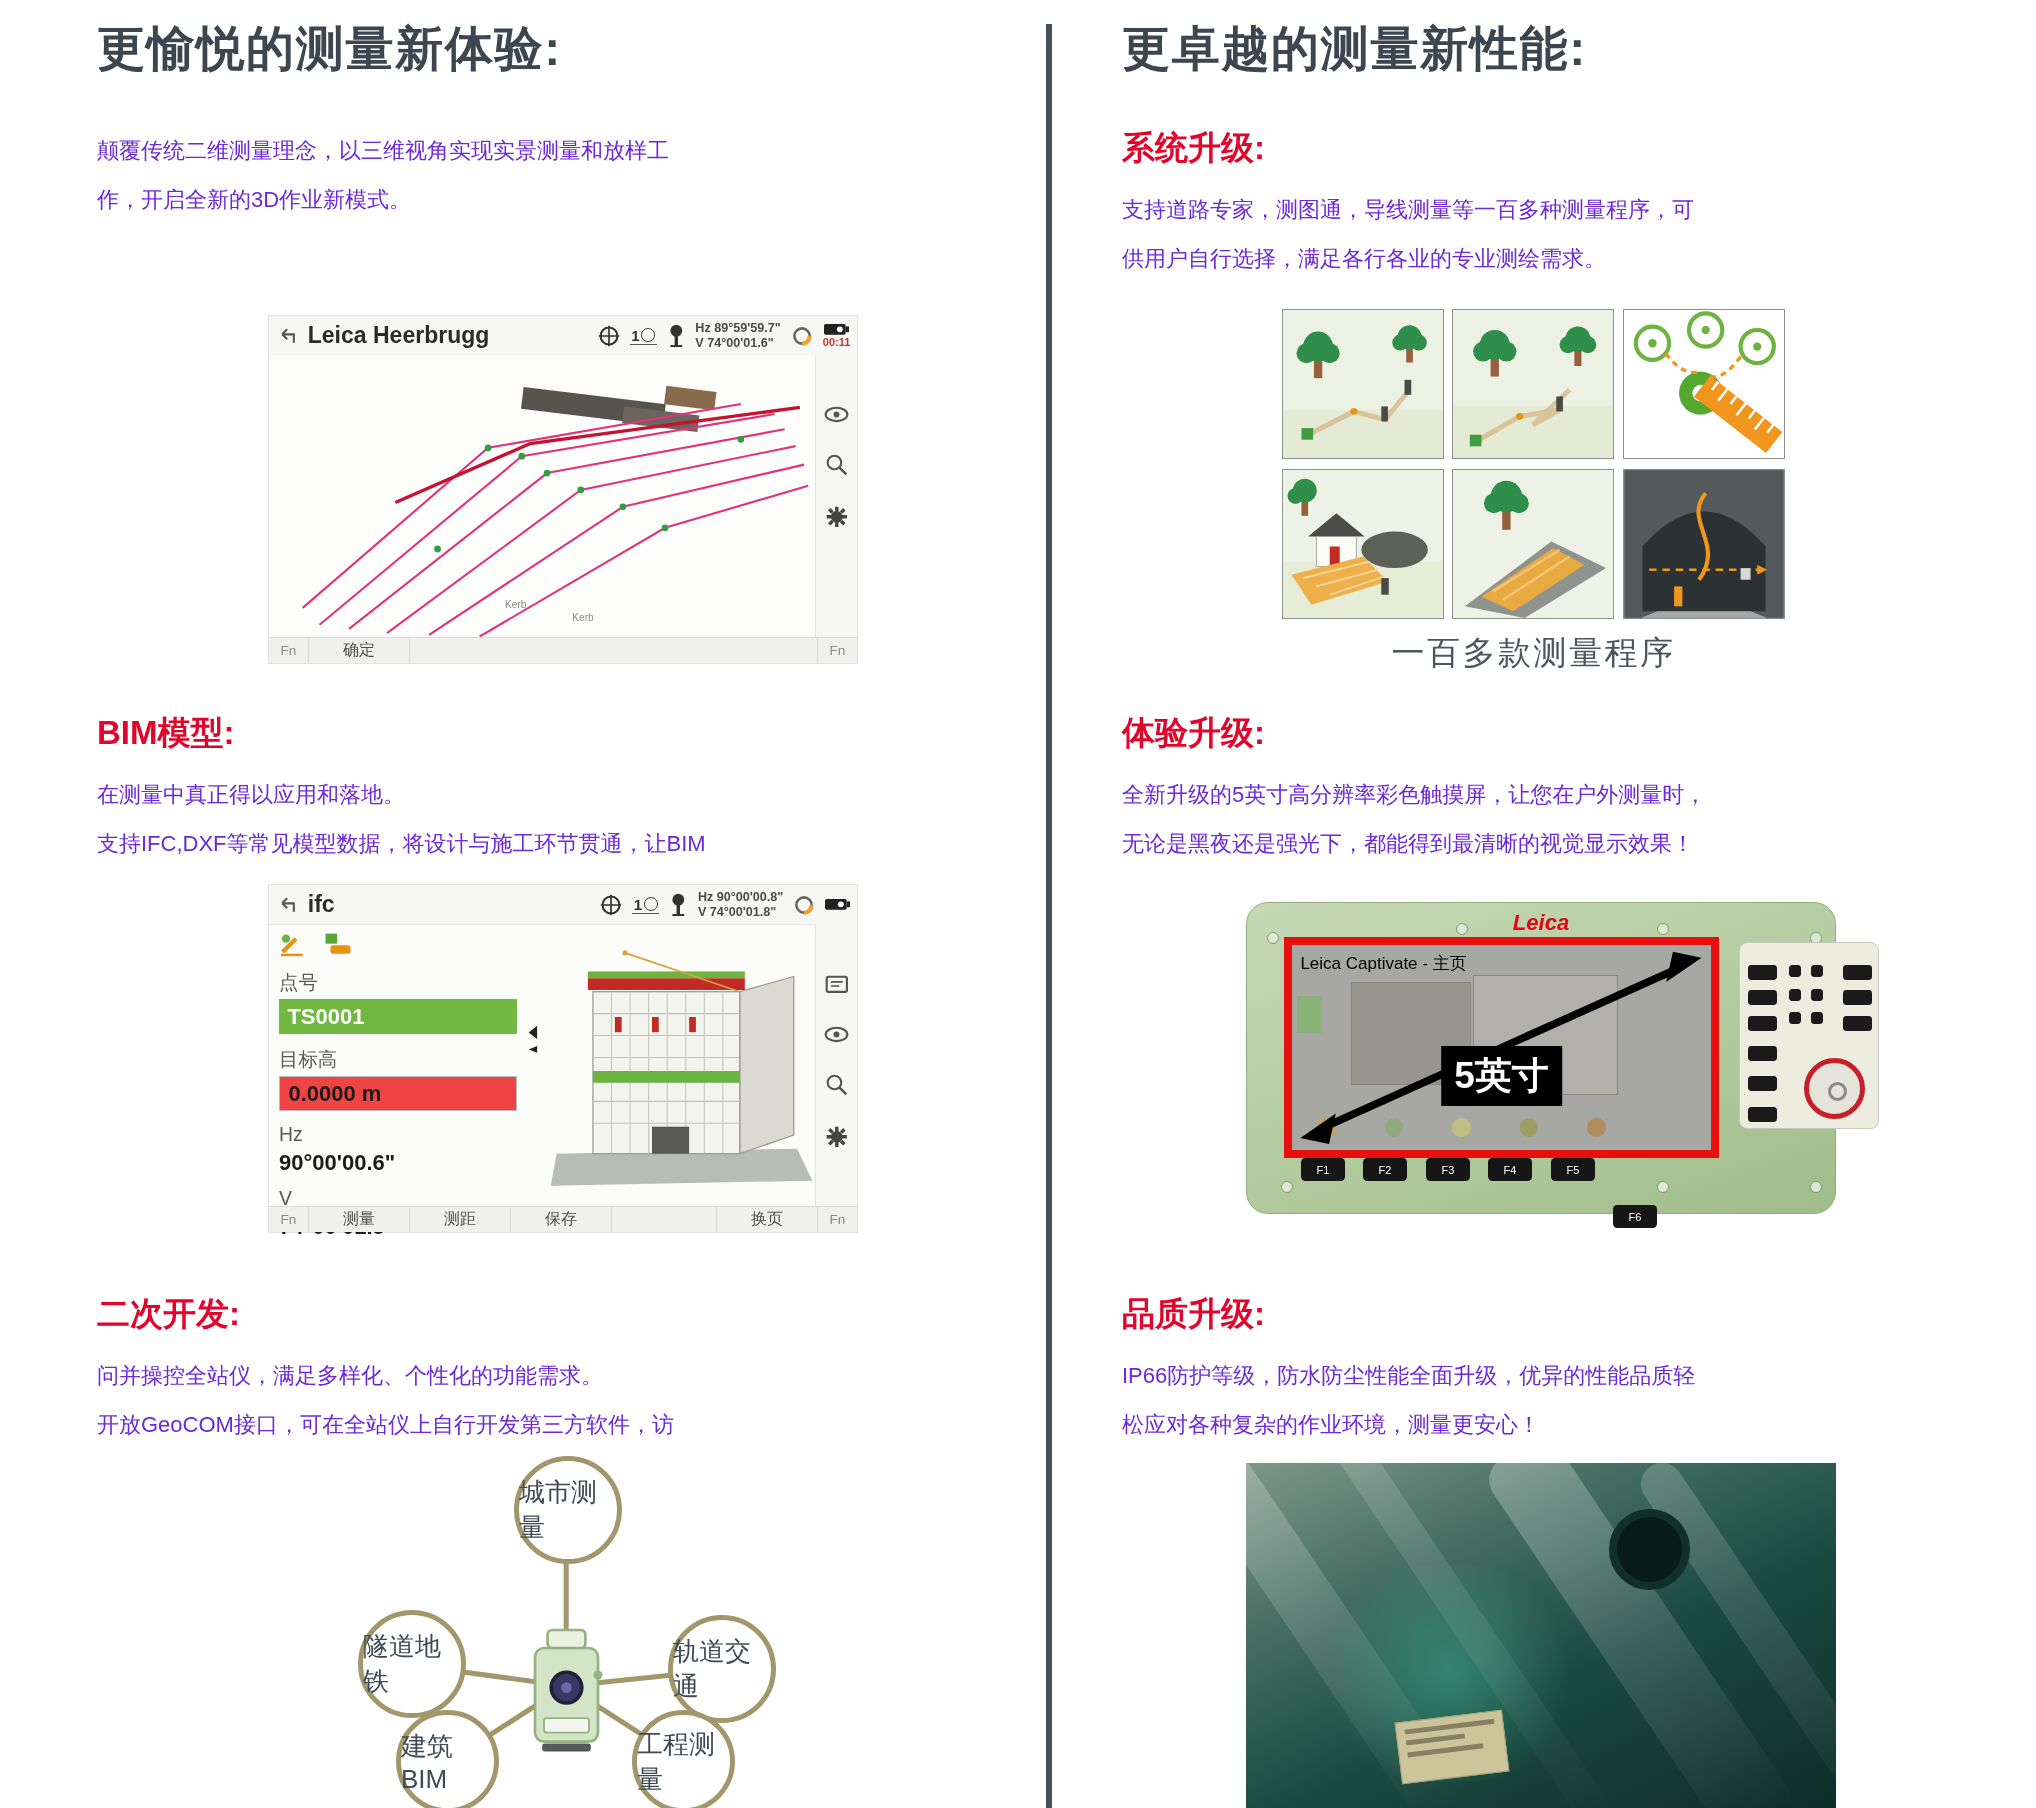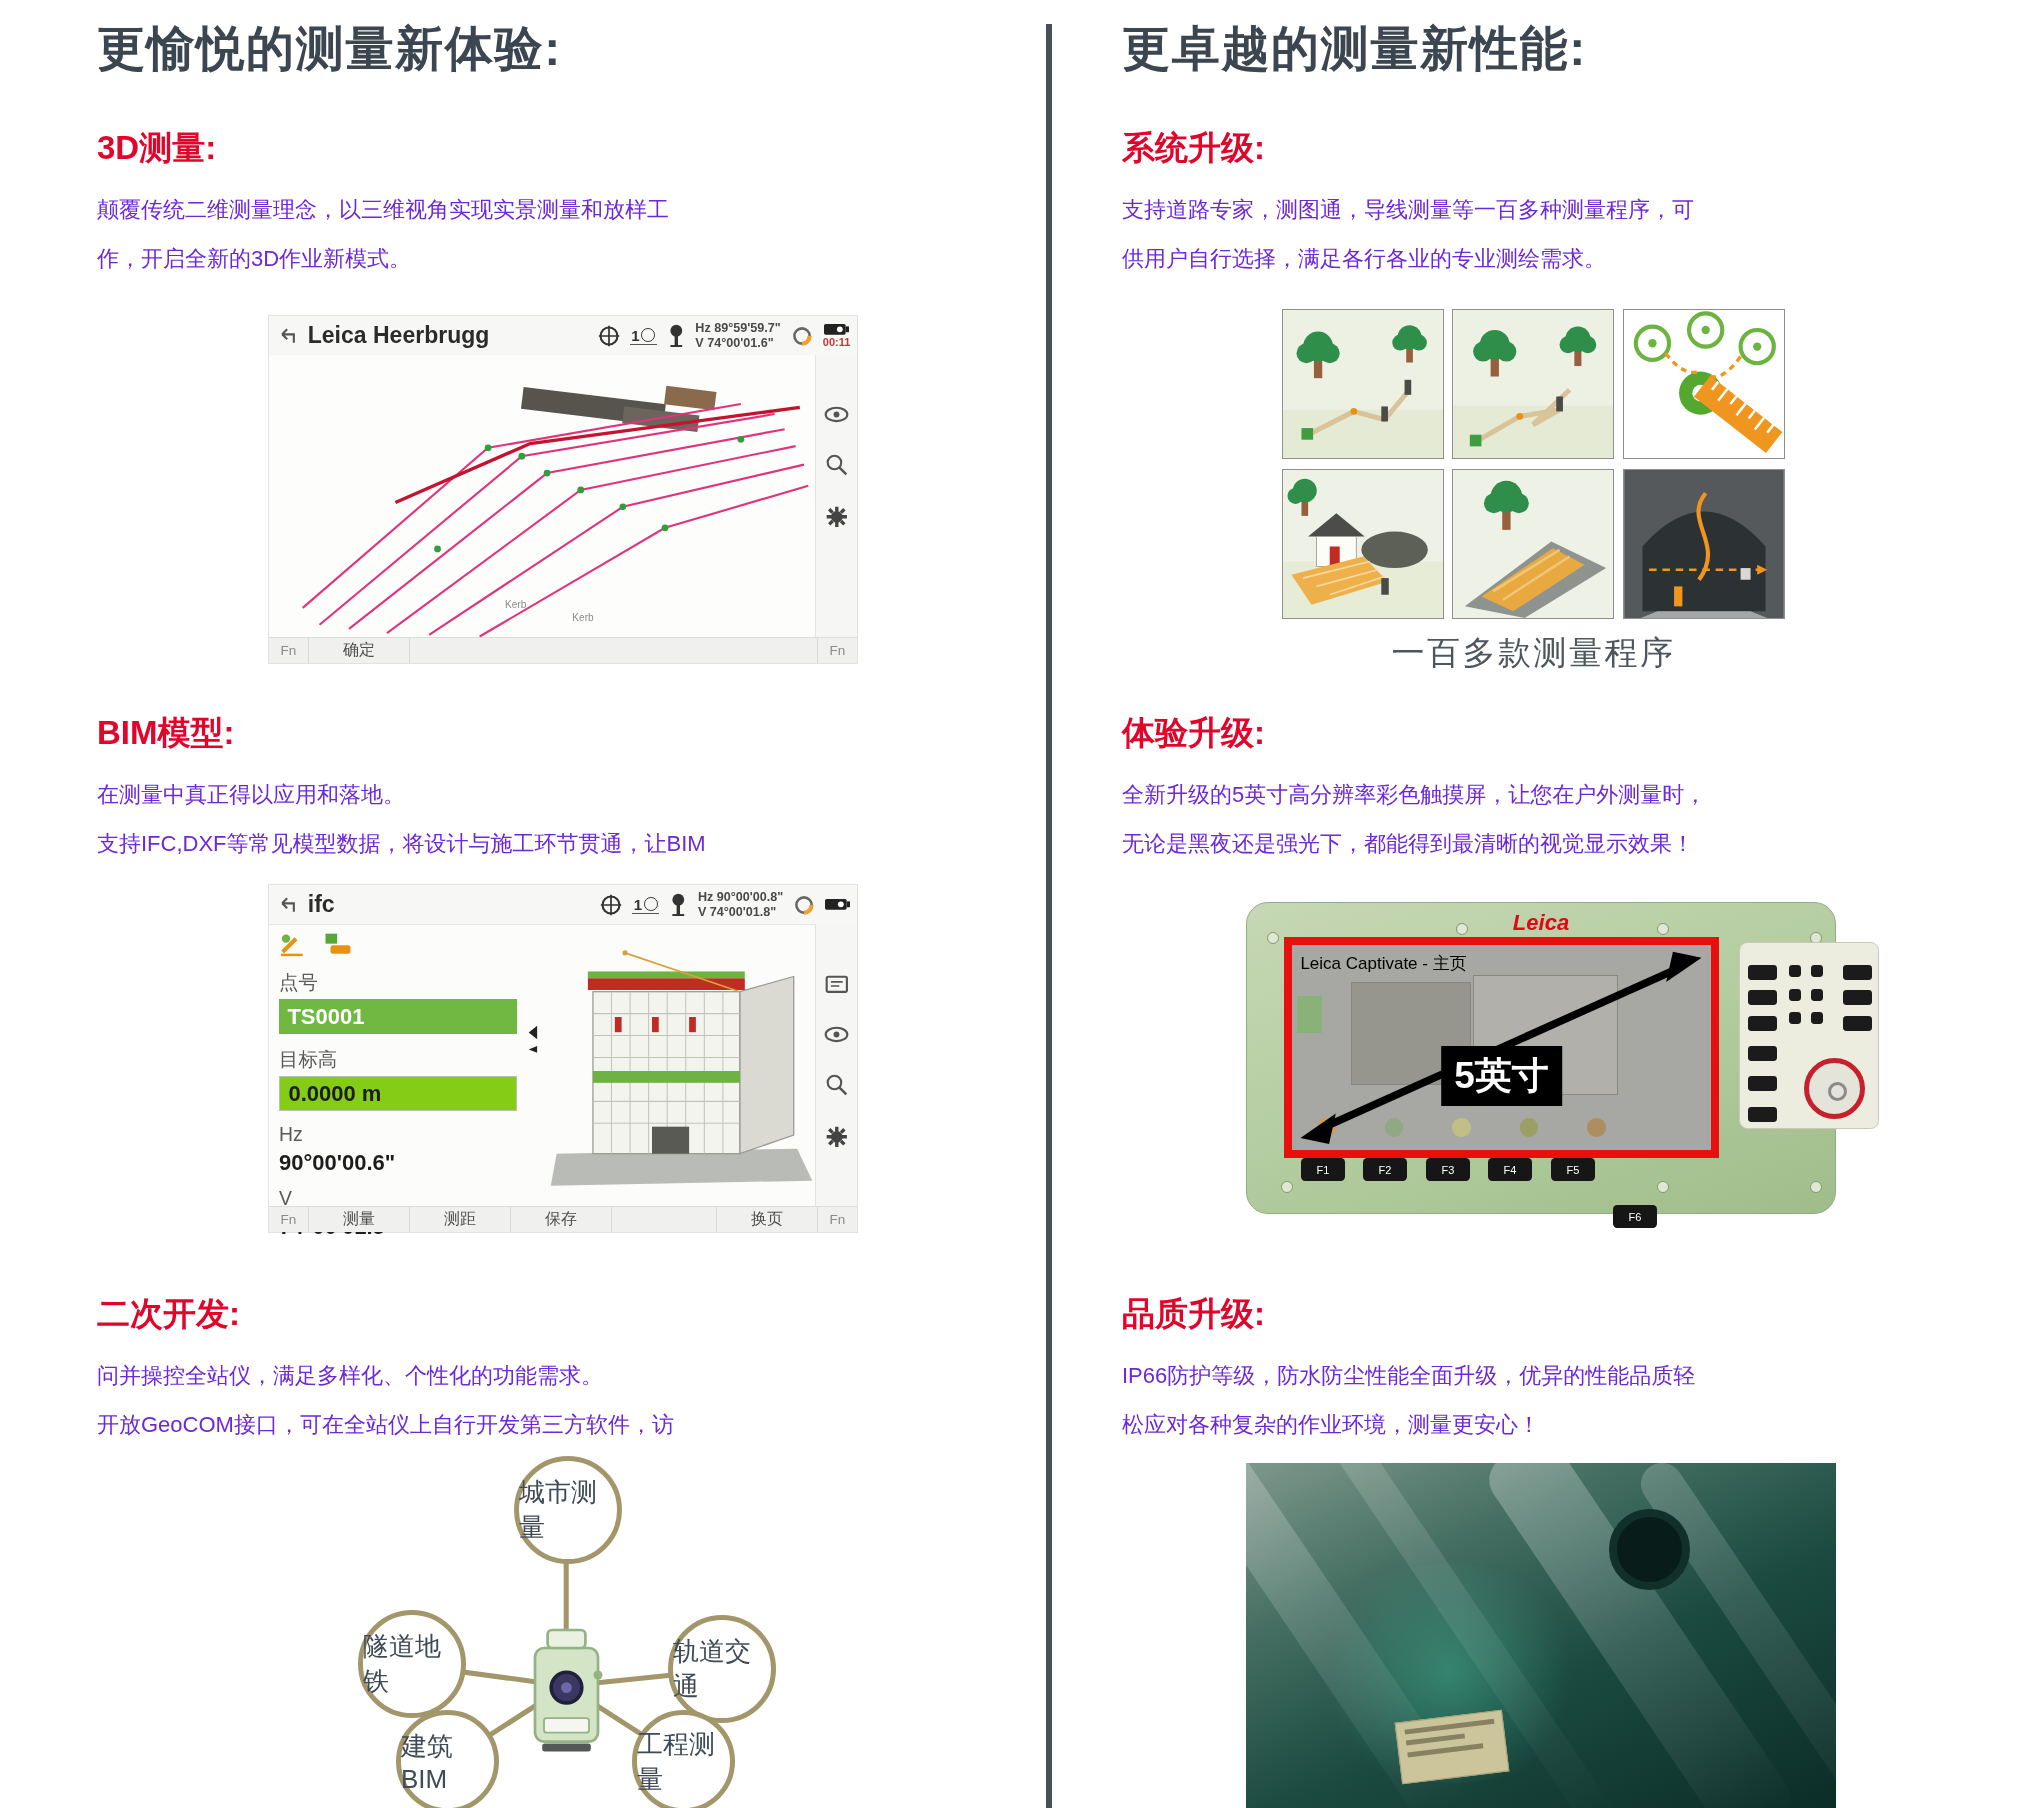--- a/index.html
+++ b/index.html
@@ -32,21 +32,21 @@
   .soft-key{width:100px;}
   .soft-spacer{flex:1;border-right:0.8px solid #d8d8d6;}
   .captivate{position:absolute;left:6.7px;top:47px;width:73px;height:73px;background:#e30613;border-radius:15px;
              display:flex;flex-direction:column;align-items:center;justify-content:flex-end;padding-bottom:3.4px;box-sizing:border-box;}
   .captivate-label{font-size:10px;color:#fff;}
 
   
   .form-label{font-size:19.4px;color:#5a5a58;margin:11.8px 0 3.4px 0;}
   .field-green{width:238px;height:35px;background:#71b843;color:#fff;font-size:22px;font-weight:bold;
                display:flex;align-items:center;padding-left:8.4px;box-sizing:border-box;}
-  .field-white{width:238px;height:35px;background:#84cc16;border:1.7px solid #bdbdbb;color:#1c1c1c;font-size:22px;font-weight:bold;
+  .field-white{width:238px;height:35px;background:#ef4444;border:1.7px solid #bdbdbb;color:#1c1c1c;font-size:22px;font-weight:bold;
                display:flex;align-items:center;padding-left:8.4px;box-sizing:border-box;}
   .angle-val{font-size:22px;font-weight:bold;color:#1c1c1c;}
 
   
   .grid{position:absolute;left:1282px;top:309px;display:grid;grid-template-columns:repeat(3,162px);gap:10px 8.4px;}
   .panel{width:162px;height:150px;border:0.8px solid #8f8f8d;box-sizing:border-box;overflow:hidden;background:#fff;}
   .grid-caption{position:absolute;left:1282px;top:631px;width:503px;text-align:center;
                 font-size:33px;color:#4d565f;letter-spacing:2.5px;}
 
   
@@ -88,21 +88,20 @@
   .tag-line{height:5px;background:#6a644a;margin:6.7px 8.4px 0 8.4px;opacity:.7;}
 </style>
 </head>
 <body>
 
 <div class="page">
 
   <div class="col-title" style="left:97px;top:17px;">更愉悦的测量新体验:</div>
 
   <div class="sec" style="left:97px;top:126px;">
-    <div class="sec-head">3D测量:</div>
     <div class="sec-line">颠覆传统二维测量理念，以三维视角实现实景测量和放样工</div>
     <div class="sec-line">作，开启全新的3D作业新模式。</div>
   </div>
 
   <div class="shot" style="left:268px;top:315px;width:590px;height:349px;">
     <div class="shot-header">
       <svg class="back-ic" width="22" height="20" viewBox="0 0 26 24">
         <path d="M20 20 V10 H6 M6 10 L12 4 M6 10 L12 16" stroke="#555" stroke-width="2.5" fill="none"></path>
       </svg>
       <span class="shot-title">Leica Heerbrugg</span>

